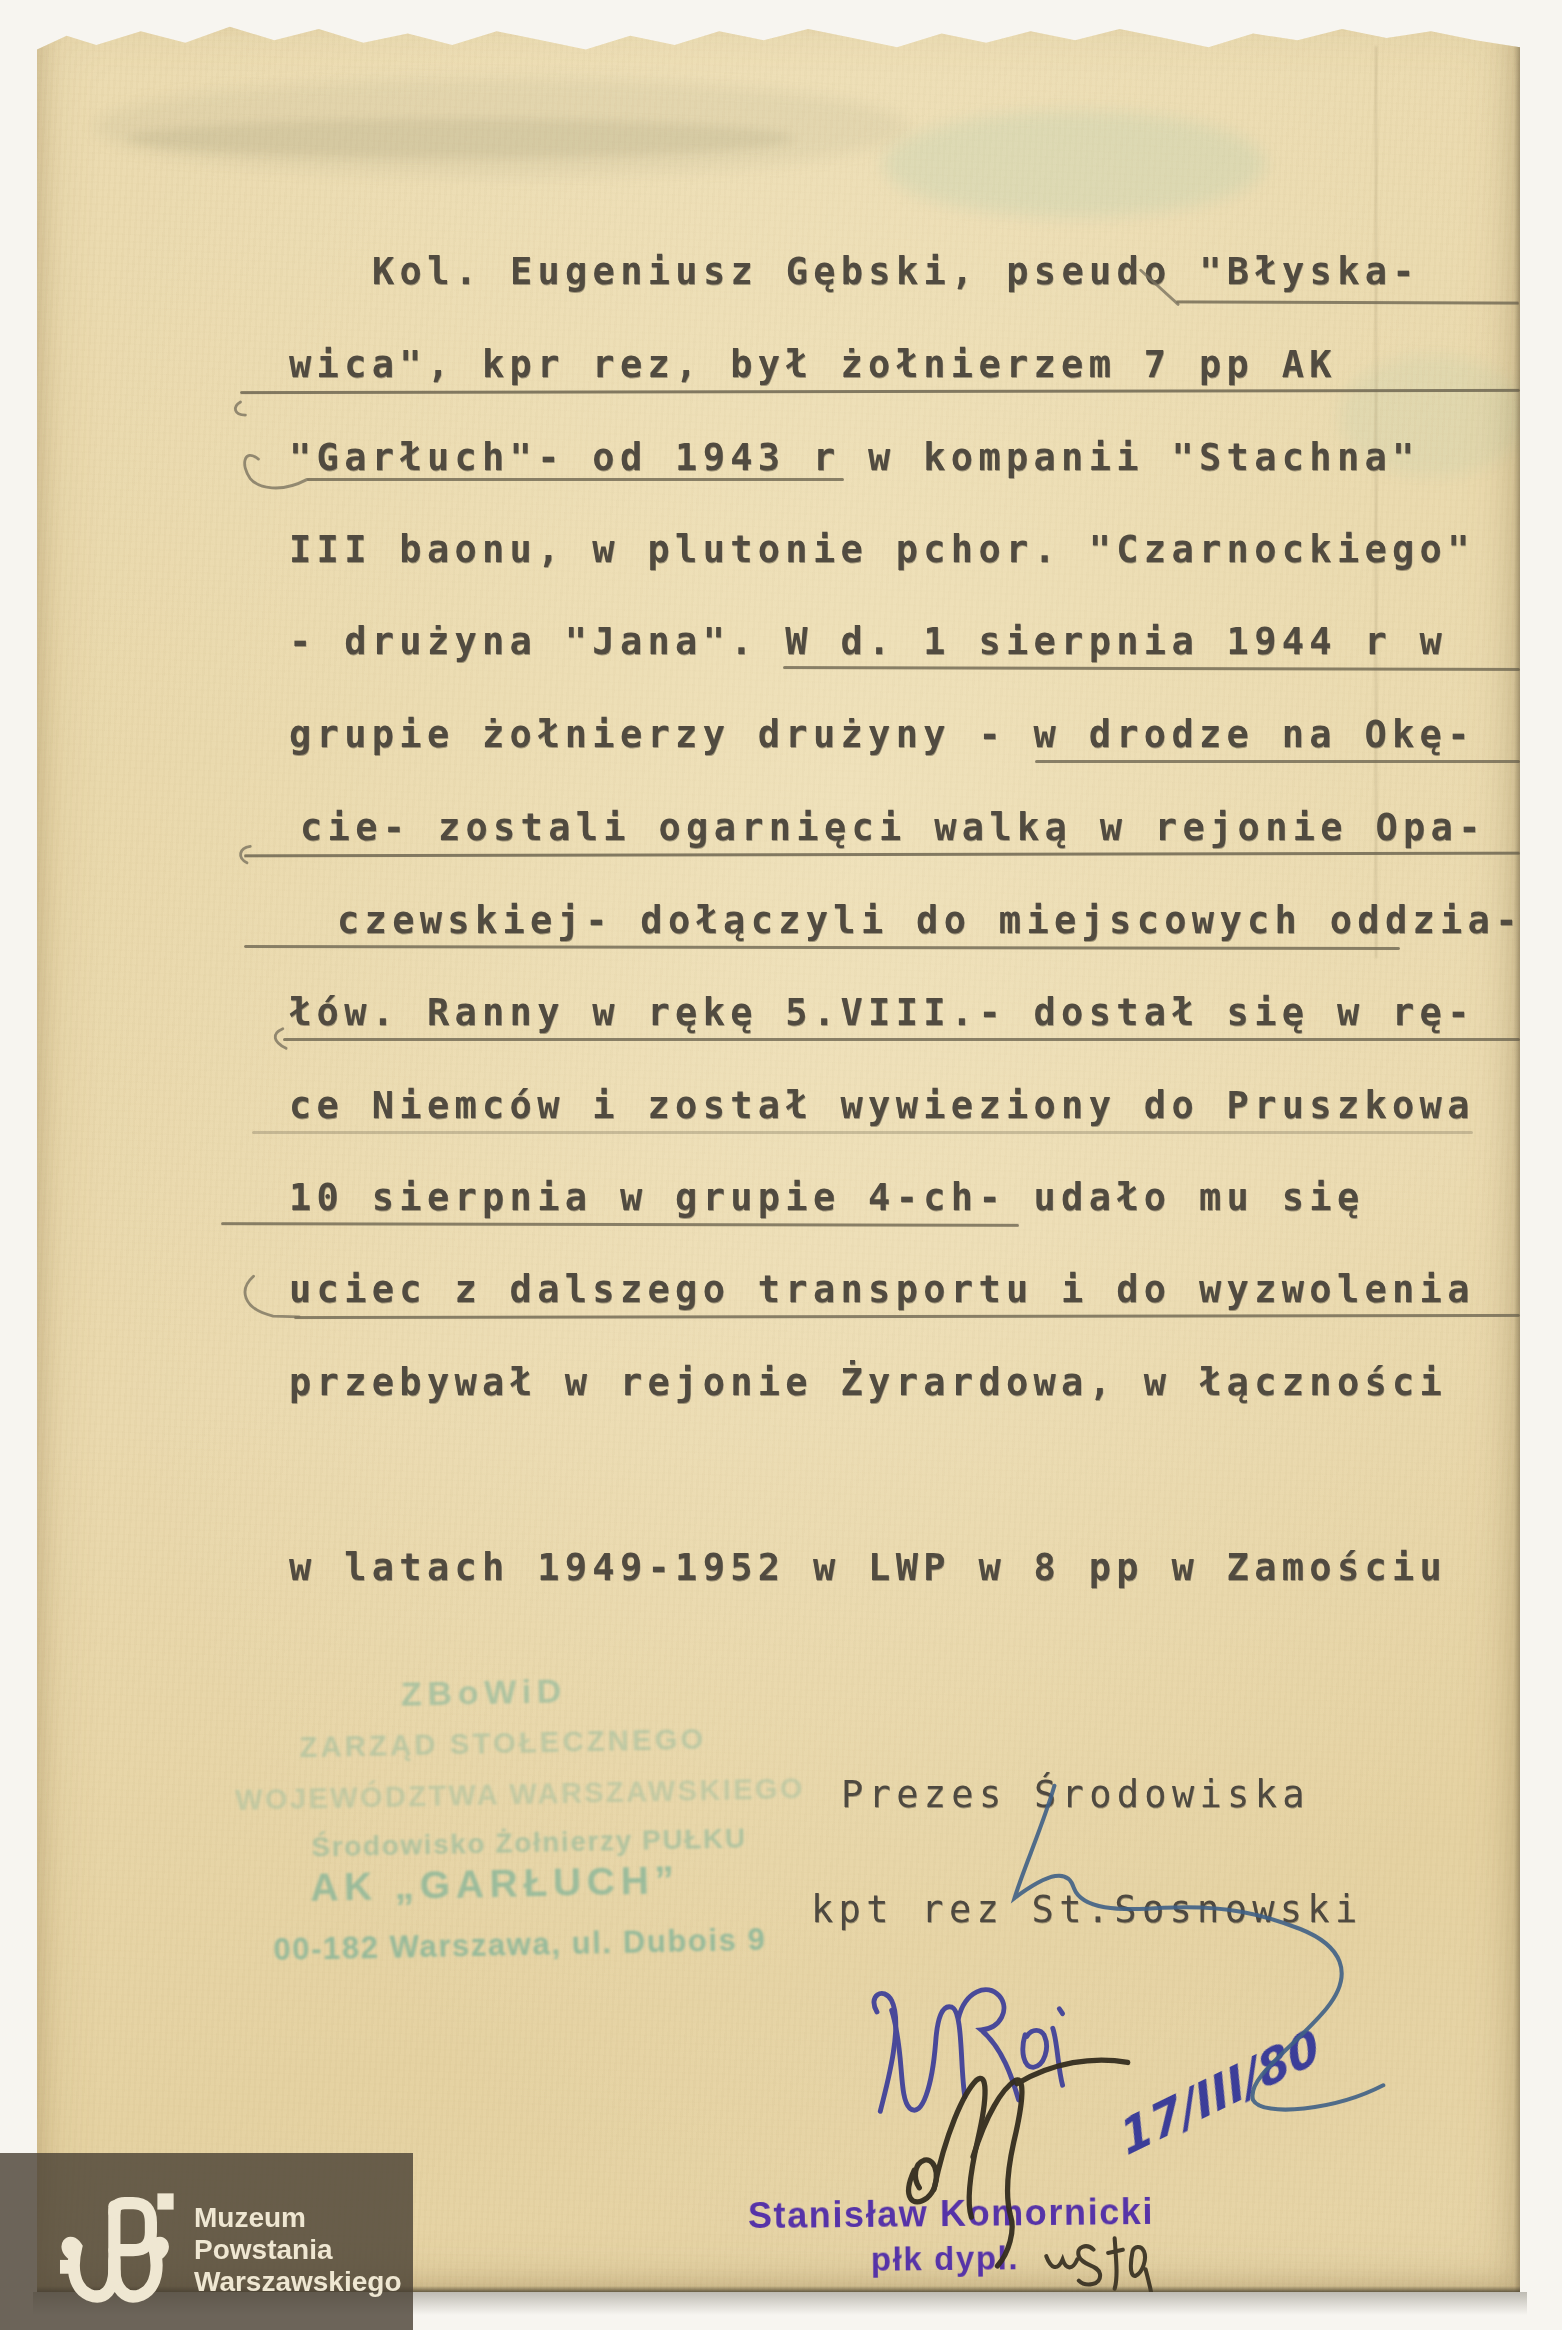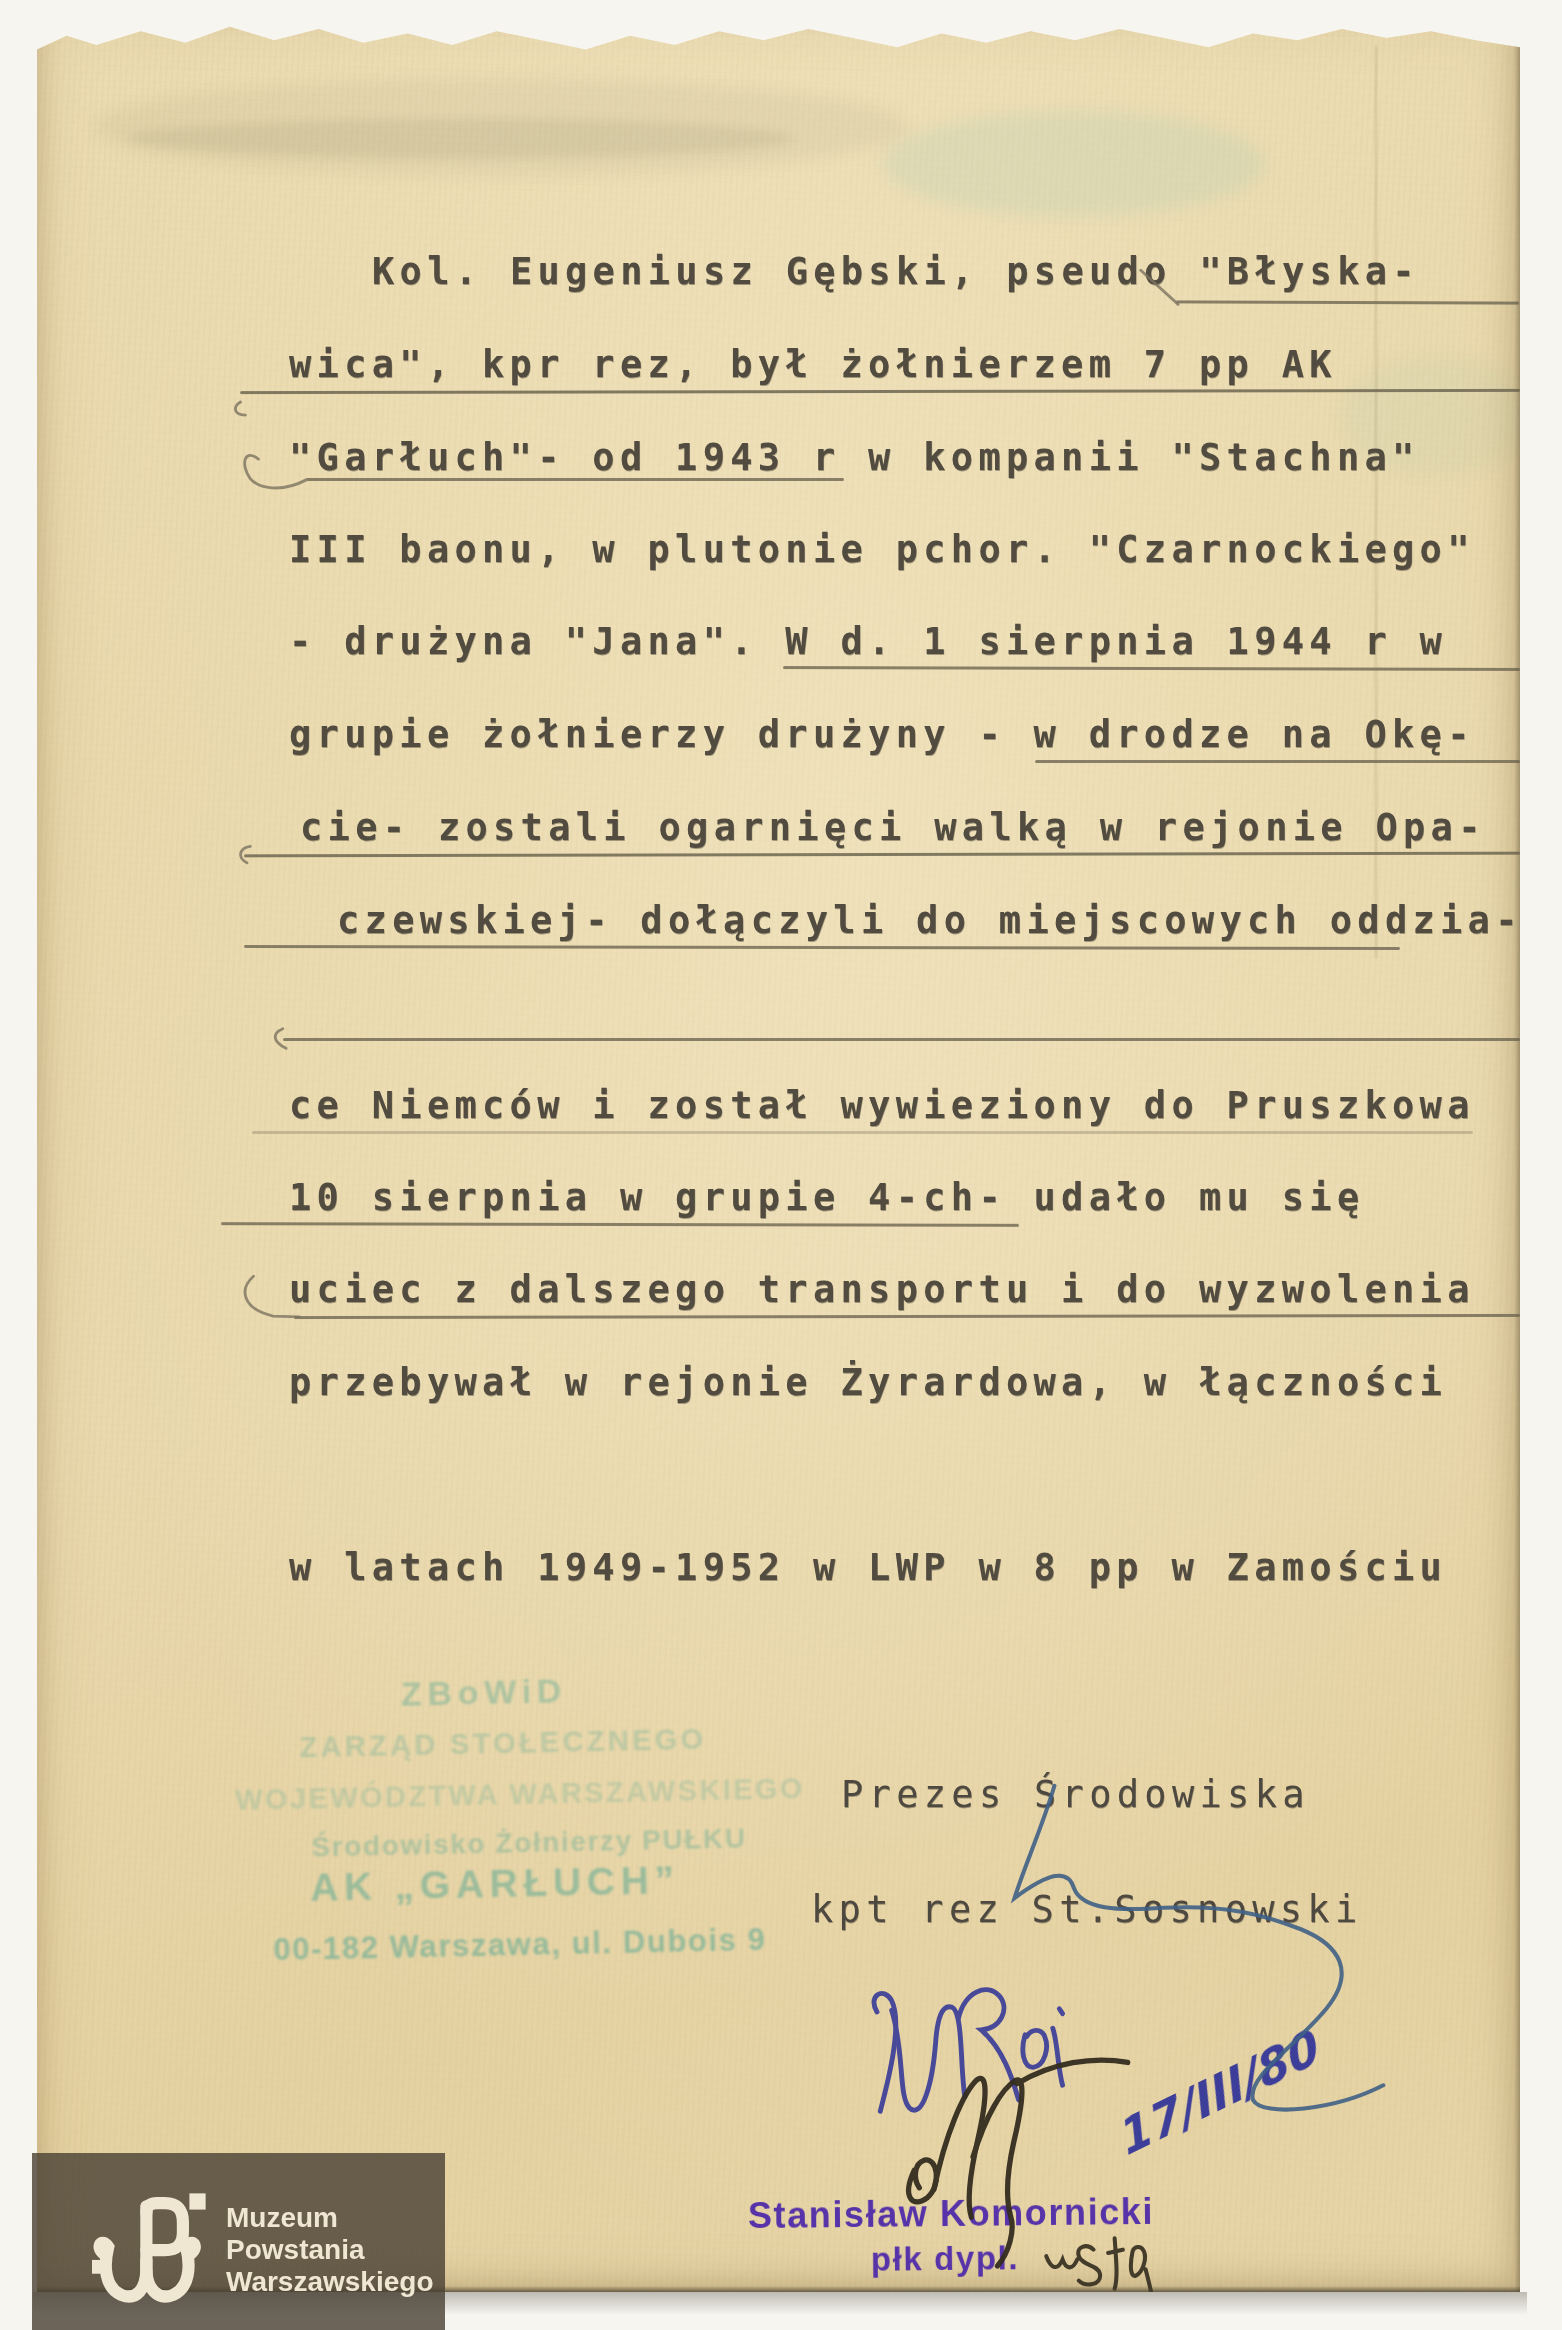--- a/index.html
+++ b/index.html
@@ -30,21 +30,21 @@
   
   .ps{position:absolute;font-family:"Liberation Sans",sans-serif;font-weight:bold;color:#5633a8;
       transform:translateX(-50%) rotate(-0.6deg);filter:blur(0.7px);white-space:nowrap;letter-spacing:1.6px;}
   
   #hw-date{position:absolute;left:1074px;top:2051px;font-family:"DejaVu Sans",sans-serif;
       font-style:italic;font-size:47px;font-weight:bold;color:#3c3e99;white-space:nowrap;
       transform:rotate(-26deg) skewX(-10deg);filter:blur(0.3px);}
   
   .ghost{position:absolute;border-radius:50%;pointer-events:none;}
   
-  #wm{position:absolute;left:0;top:2153px;width:413px;height:177px;background:rgba(72,64,51,.80);margin-left:32px;}
+  #wm{position:absolute;left:0;top:2153px;width:413px;height:177px;background:rgba(72,64,51,.80);}
   .wm-line{font-family:"Liberation Sans",sans-serif;font-weight:bold;font-size:28px;line-height:32px;
       color:#efe7d2;}
   #wm-text{position:absolute;left:194px;top:49px;}
   
   .edge{position:absolute;pointer-events:none;}
   svg{position:absolute;left:0;top:0;pointer-events:none;}
 </style>
 </head>
 <body>
 
@@ -60,20 +60,21 @@
     <div class="ghost" style="left:1338px;top:33px;width:2.4px;height:912px;border-radius:0;background:rgba(118,98,66,.20);filter:blur(0.8px);"></div>
 
     <div class="tl" style="left:335px;top:240px;">Kol. Eugeniusz Gębski, pseudo "Błyska-</div>
     <div class="tl" style="left:252px;top:333px;">wica", kpr rez, był żołnierzem 7 pp AK</div>
     <div class="tl" style="left:252px;top:426px;">"Garłuch"- od 1943 r w kompanii "Stachna"</div>
     <div class="tl" style="left:252px;top:518px;">III baonu, w plutonie pchor. "Czarnockiego"</div>
     <div class="tl" style="left:252px;top:610px;">- drużyna "Jana". W d. 1 sierpnia 1944 r w</div>
     <div class="tl" style="left:252px;top:703px;">grupie żołnierzy drużyny - w drodze na Okę-</div>
     <div class="tl" style="left:263px;top:796px;">cie- zostali ogarnięci walką w rejonie Opa-</div>
     <div class="tl" style="left:252px;top:889px;margin-left:48px;">czewskiej- dołączyli do miejscowych oddzia-</div>
+    <div class="tl" style="left:252px;top:981px;">łów. Ranny w rękę 5.VIII.- dostał się w rę-</div>
     <div class="tl" style="left:252px;top:1074px;">ce Niemców i został wywieziony do Pruszkowa</div>
     <div class="tl" style="left:252px;top:1166px;">10 sierpnia w grupie 4-ch- udało mu się</div>
     <div class="tl" style="left:252px;top:1351px;">przebywał w rejonie Żyrardowa, w łączności</div>
     <div class="tl" style="left:252px;top:1258px;">uciec z dalszego transportu i do wyzwolenia</div>
     <div class="tl" style="left:252px;top:1536px;">w latach 1949-1952 w LWP w 8 pp w Zamościu</div>
 
     <div class="ul" style="left:1139px;top:288px;width:343px;opacity:.8;transform:rotate(.2deg);"></div>
     <div class="ul" style="left:203px;top:377px;width:1280px;opacity:.85;transform:rotate(-.1deg);"></div>
     <div class="ul" style="left:270px;top:465px;width:537px;opacity:.8;"></div>
     <div class="ul" style="left:746px;top:654px;width:737px;opacity:.8;transform:rotate(.15deg);"></div>

